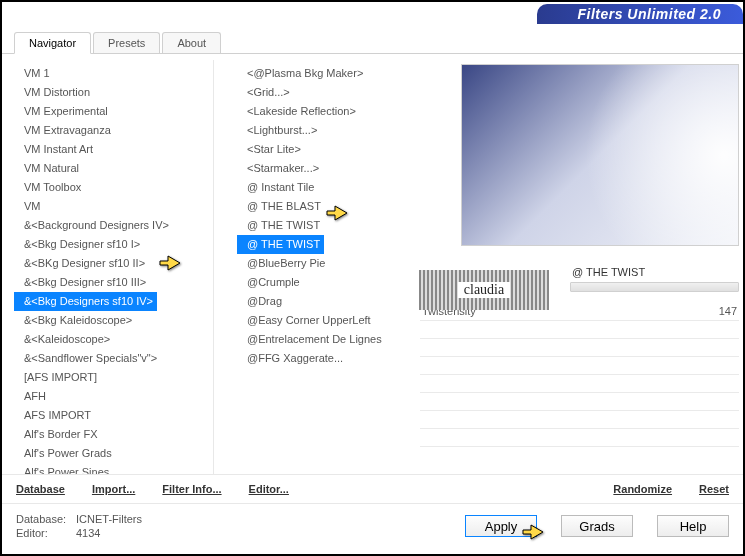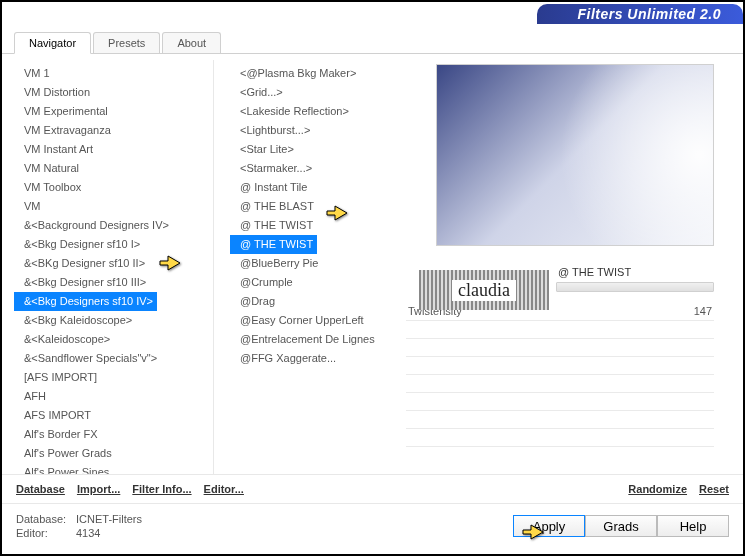--- a/index.html
+++ b/index.html
@@ -5,56 +5,56 @@
 * { margin: 0; padding: 0; box-sizing: border-box; font-family: Tahoma, Arial, sans-serif; font-size: 11px; }
 body { background: #fff; width: 745px; height: 556px; border: 2px solid #000; overflow: hidden; position: relative; }
 
 .title-bar { height: 22px; background: #fff; position: relative; }
 .title-banner { position: absolute; right: 0; top: 2px; background: linear-gradient(90deg, #2a3b8f, #3b5bdb); color: #fff; font-weight: bold; font-style: italic; font-size: 14px; padding: 2px 22px 2px 40px; border-radius: 10px 10px 0 0; letter-spacing: 0.5px; }
 
 .tabs { display: flex; padding: 0 12px; border-bottom: 1px solid #d0d0d0; margin-top: 8px; }
 .tab { padding: 4px 14px; background: #f7f7f7; border: 1px solid #d0d0d0; border-bottom: none; margin-right: 2px; border-radius: 3px 3px 0 0; cursor: pointer; color: #555; }
 .tab.active { background: #fff; color: #000; border-bottom: 1px solid #fff; margin-bottom: -1px; }
 
-.main { display: flex; height: 420px; padding: 6px 27px 0 12px; gap: 10px; }
+.main { display: flex; height: 420px; padding: 6px 2px 0 12px; gap: 17px; }
 .col1 { width: 200px; border-right: 1px solid #e8e8e8; overflow-y: scroll; overflow-x: hidden; padding: 4px 0; position: relative; }
 .col2 { width: 170px; padding: 4px 6px; }
 .col3 { flex: 1; padding: 4px 2px; }
 
 .list-item { padding: 2px 4px 2px 10px; white-space: nowrap; color: #555; cursor: default; line-height: 15px; position: relative; }
 .list-item.selected { background: #0a84ff; color: #fff; display: inline-block; }
 
 .col1::-webkit-scrollbar { width: 16px; }
 .col1::-webkit-scrollbar-track { background: #f0f0f0; }
 .col1::-webkit-scrollbar-thumb { background: #c8c8c8; }
 
 .preview-box { width: 278px; height: 182px; border: 1px solid #d0d0d0; background: linear-gradient(135deg, #3a4785 0%, #cfd4e8 50%, #f0f2f8 100%); position: relative; overflow: hidden; margin-left: auto; }
 .preview-swirl { position: absolute; inset: 0; background: radial-gradient(circle at 95% 50%, rgba(255,255,255,0.95) 0%, rgba(255,255,255,0.5) 25%, transparent 50%); }
 
 .param-area { margin-top: 16px; }
 .filter-name { font-size: 11px; color: #333; padding: 4px 2px; }
 .progress-bar { height: 10px; background: linear-gradient(#f0f0f0, #e0e0e0); border: 1px solid #d0d0d0; border-radius: 1px; margin-bottom: 10px; }
 .param-row { display: flex; justify-content: space-between; align-items: center; padding: 3px 2px; font-size: 11px; color: #555; border-bottom: 1px solid #eaeaea; }
 .param-row-empty { height: 18px; border-bottom: 1px solid #eaeaea; }
 
-.btn-row { display: flex; gap: 12px; padding: 8px 14px; border-top: 1px solid #e8e8e8; border-bottom: 1px solid #e8e8e8; align-items: center; }
+.btn-row { display: flex; gap: 27px; padding: 8px 14px; border-top: 1px solid #e8e8e8; border-bottom: 1px solid #e8e8e8; align-items: center; }
 .link-btn { font-weight: bold; color: #333; text-decoration: underline; cursor: pointer; }
 .spacer { flex: 1; }
 
-.footer { display: flex; padding: 8px 14px; align-items: center; gap: 0; }
+.footer { display: flex; padding: 8px 14px; align-items: center; gap: 24px; }
 .footer-info { flex: 1; font-size: 11px; color: #555; line-height: 14px; }
 .footer-info .lbl { display: inline-block; width: 60px; }
 .btn { min-width: 72px; height: 22px; border: 1px solid #bbb; background: linear-gradient(#fdfdfd, #ededed); cursor: pointer; font-size: 13px; padding: 0 12px; }
 .btn.primary { border: 1px solid #0a84ff; }
 
 .cursor-point { position: absolute; width: 24px; height: 20px; pointer-events: none; z-index: 99; }
 .cursor-point svg { filter: drop-shadow(1px 1px 1px rgba(0,0,0,0.5)); }
 
 .watermark { position: absolute; left: 417px; top: 268px; width: 130px; height: 40px; background: repeating-linear-gradient(90deg, #888 0, #888 2px, #ddd 2px, #ddd 4px); display: flex; align-items: center; justify-content: center; z-index: 90; }
-.watermark span { background: #fff; font-family: 'Brush Script MT', cursive; font-size: 18px; color: #222; padding: 0 6px; }
+.watermark span { background: #fff; font-family: 'Brush Script MT', cursive; font-size: 14px; color: #222; padding: 0 6px; }
 </style>
 </head>
 <body>
 
 <div class="title-bar">
   <div class="title-banner">Filters Unlimited 2.0</div>
 </div>
 
 <div class="tabs">
   <div class="tab active">Navigator</div>

